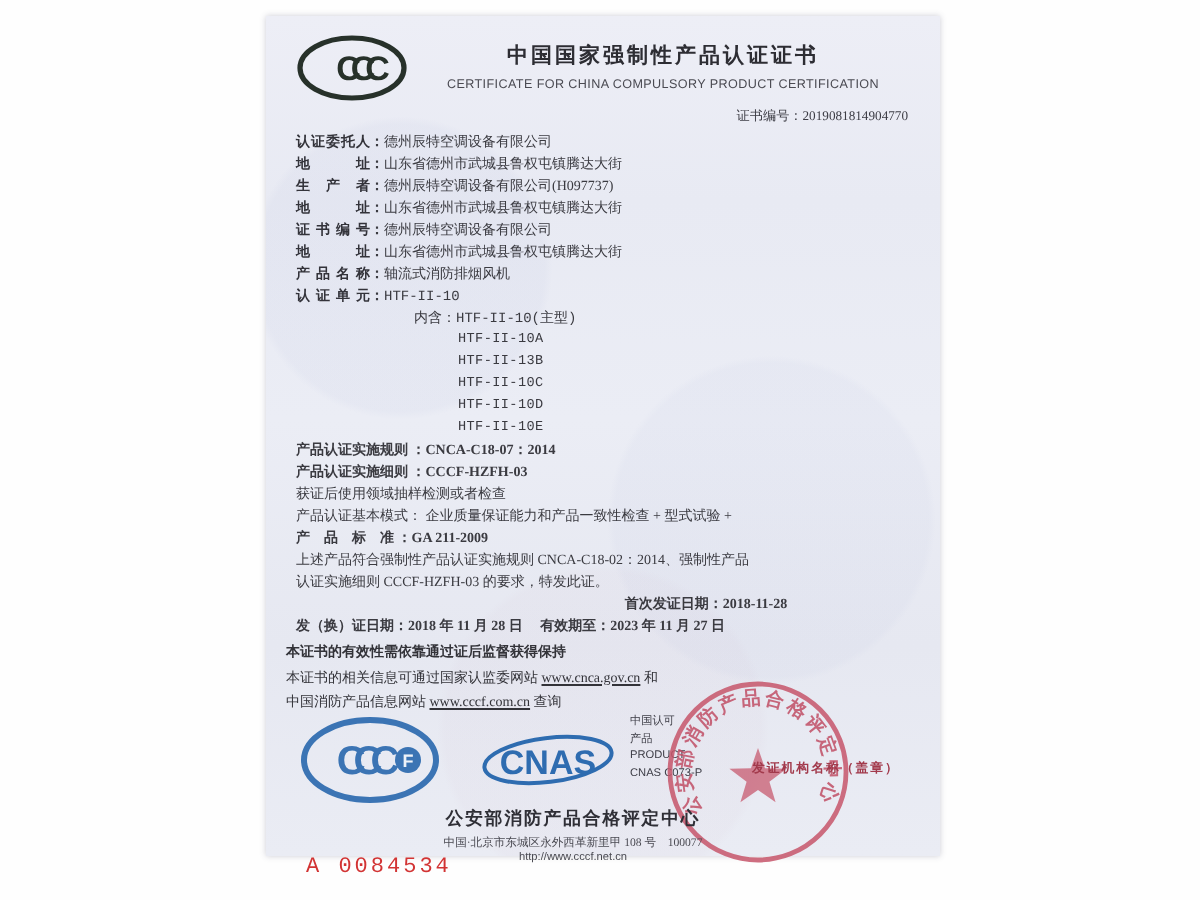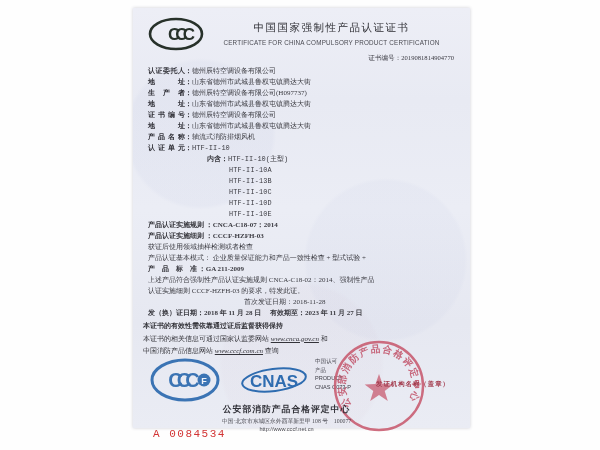--- a/index.html
+++ b/index.html
@@ -21,43 +21,43 @@
     position:absolute; inset:0; pointer-events:none;
     background:
       radial-gradient(circle at 20% 30%, rgba(160,170,210,.07) 0 18%, transparent 19%),
       radial-gradient(circle at 75% 60%, rgba(160,170,210,.06) 0 22%, transparent 23%),
       radial-gradient(circle at 50% 85%, rgba(200,170,190,.05) 0 20%, transparent 21%);
   }
 
   
   .ccc-logo-top { position:absolute; left:14px; top:8px; }
   .title-block { position:absolute; left:68px; right:8px; top:13px; text-align:center; }
-  .title { font-size:10.5px; font-weight:normal; letter-spacing:1.5px; color:#2d2d33; }
+  .title { font-size:10.5px; font-weight:bold; letter-spacing:1.5px; color:#2d2d33; }
   .subtitle { margin-top:4px; font-size:6.3px; letter-spacing:.2px; color:#4a4a52;
               font-family:"Liberation Sans",sans-serif; }
   .certno { position:absolute; right:16px; top:46px; font-size:6.6px; color:#3c3c44; }
 
   
   .bodytext { position:absolute; left:15px; right:8px; top:58px; font-size:7px; color:#3a3a40; }
   .row { height:11px; line-height:11px; white-space:nowrap; }
   .lbl { display:inline-block; width:37px; text-align:justify; text-align-last:justify;
          font-weight:bold; color:#33333a; }
   .colon { font-weight:bold; }
   .models-head { padding-left:59px; }
-  .models-head .inlbl { font-weight:bold; }
+  .models-head .inlbl { font-weight:normal; }
   .model { padding-left:81px; font-family:"Liberation Mono",monospace; font-size:6.8px; letter-spacing:.2px; }
   .mono { font-family:"Liberation Mono",monospace; }
-  .first-issue { padding-left:96px; font-weight:normal; }
+  .first-issue { padding-left:96px; font-weight:bold;text-align:center; }
   .bold { font-weight:bold; }
 
   
   .notice { position:absolute; left:10px; right:10px; top:312px; text-align:left;
             font-size:7px; color:#333339; }
   .notice div { height:12.5px; line-height:12.5px; }
-  .u { text-decoration:underline;font-style:italic; }
+  .u { text-decoration:underline; }
 
   
   .logo-cccf { position:absolute; left:16px; top:349px; }
   .logo-cnas { position:absolute; left:106px; top:352px; }
   .accred { position:absolute; left:182px; top:349px; font-family:"Liberation Sans",sans-serif;
             font-size:5.6px; line-height:8.5px; color:#3d3d46; text-align:left; }
 
   
   .stamp { position:absolute; left:198px; top:330px; opacity:.85; }
   .stamp-label { position:absolute; left:243px; top:372px; font-size:6.4px; color:#a23a4c;

